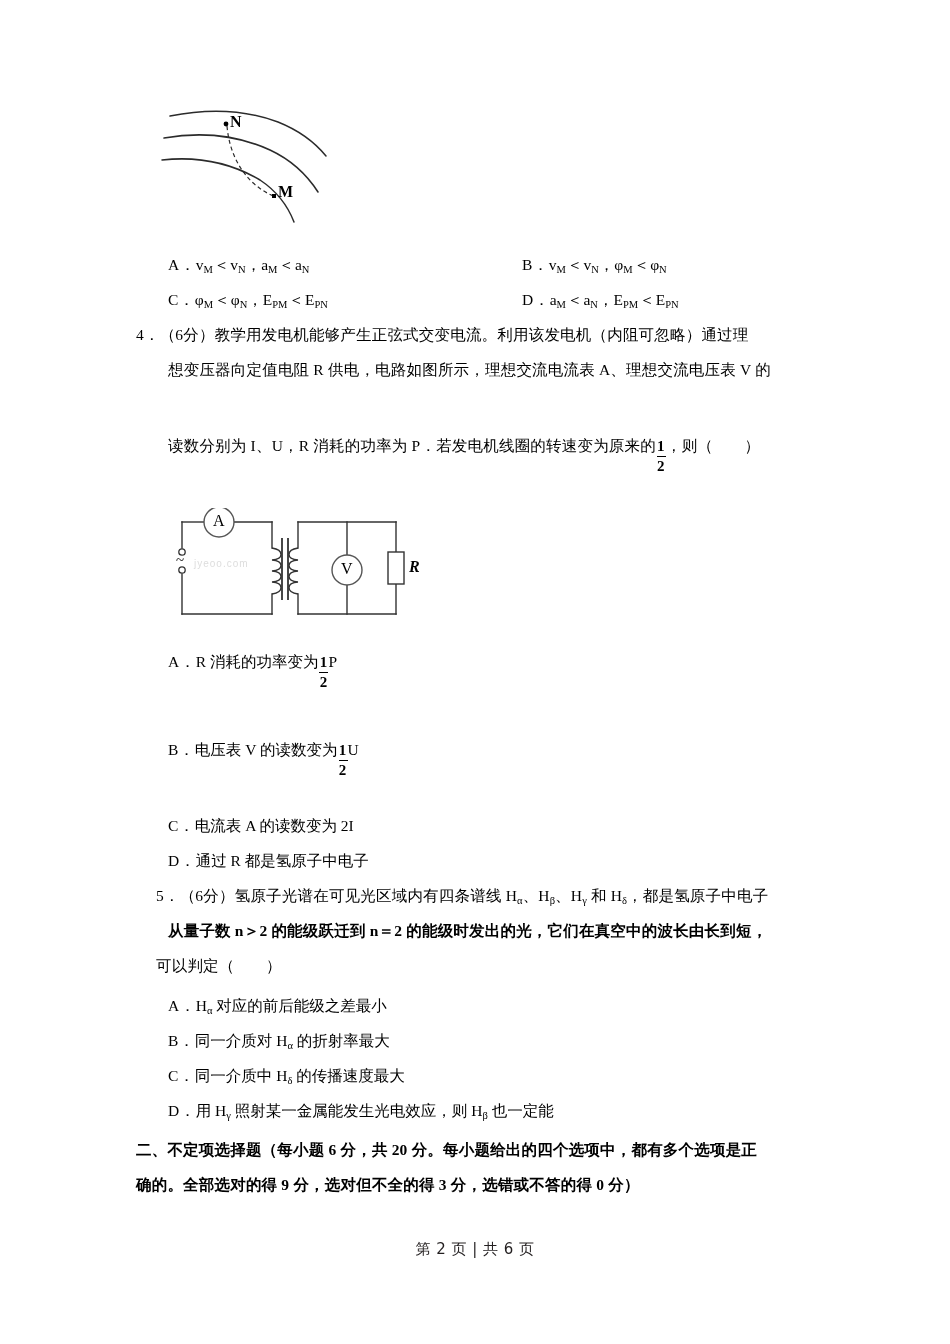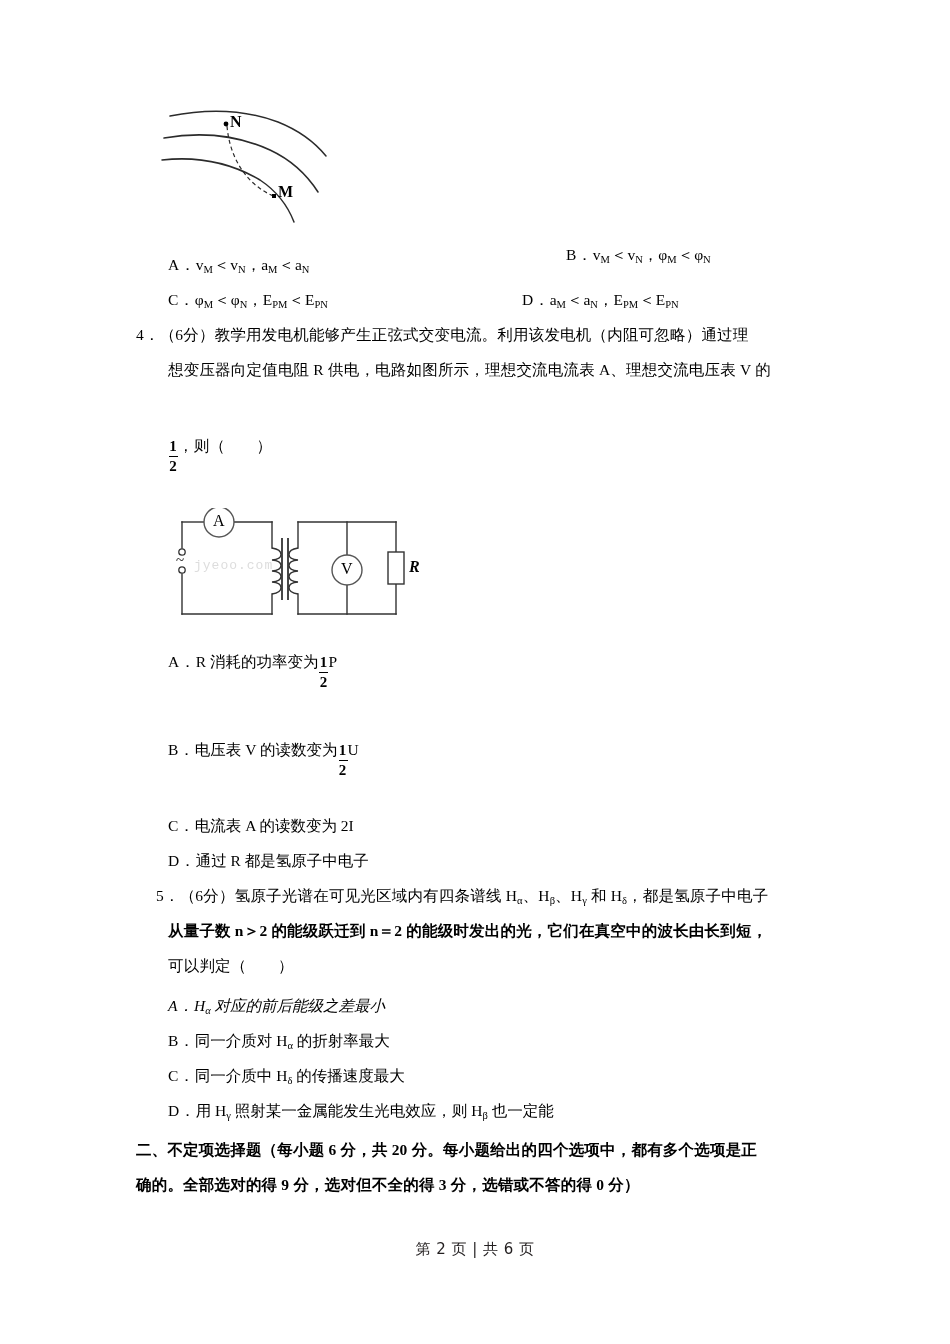--- a/index.html
+++ b/index.html
@@ -99,22 +99,22 @@
     font-size: 15px;
     color: #231f20;
     letter-spacing: 0.5px;
   }
 
   
   .fig { position: absolute; }
   .fig svg { display: block; }
   .wm {
     position: absolute;
-    font-family: Liberation Mono, monospace;
-    font-size: 13px;
+    font-family: Liberation Sans, sans-serif;
+    font-size: 10px;
     color: #dddddd;
     letter-spacing: 1px;
     user-select: none;
   }
 </style>
 </head>
 <body>
 
 <div class="page">
 
@@ -131,38 +131,38 @@
 
       <rect x="112" y="106" width="4" height="4" fill="#000"></rect>
     </svg>
     <div class="abs" style="left:70px; top:25px; font-size:16px; font-weight:bold; font-family:'Liberation Serif',serif;">N</div>
     <div class="abs" style="left:118px; top:95px; font-size:16px; font-weight:bold; font-family:'Liberation Serif',serif;">M</div>
   </div>
 
   <div class="abs opt" style="left:168px; top:255px;">
     <span class="optlabel">A．</span><span>v<sub>M</sub><span class="lt">＜</span>v<sub>N</sub>，a<sub>M</sub><span class="lt">＜</span>a<sub>N</sub></span>
   </div>
-  <div class="abs opt" style="left:522px; top:245px;margin-left:44px;">
+  <div class="abs opt" style="left:522px; top:255px;">
     <span class="optlabel">B．</span><span>v<sub>M</sub><span class="lt">＜</span>v<sub>N</sub>，φ<sub>M</sub><span class="lt">＜</span>φ<sub>N</sub></span>
   </div>
   <div class="abs opt" style="left:168px; top:290px;">
     <span class="optlabel">C．</span><span>φ<sub>M</sub><span class="lt">＜</span>φ<sub>N</sub>，E<sub>PM</sub><span class="lt">＜</span>E<sub>PN</sub></span>
   </div>
   <div class="abs opt" style="left:522px; top:290px;">
     <span class="optlabel">D．</span><span>a<sub>M</sub><span class="lt">＜</span>a<sub>N</sub>，E<sub>PM</sub><span class="lt">＜</span>E<sub>PN</sub></span>
   </div>
 
   <div class="abs qline" style="left:136px; top:327px;">
     <span>4．</span><span>（6分）</span><span>教学用发电机能够产生正弦式交变电流。利用该发电机（内阻可忽略）通过理</span>
   </div>
   <div class="abs qline" style="left:168px; top:362px;text-align:right;">
     <span>想变压器向定值电阻 R 供电，电路如图所示，理想交流电流表 A、理想交流电压表 V 的</span>
   </div>
   <div class="abs qline" style="left:168px; top:438px;">
-    <span class="frac">
+    <span>读数分别为 I、U，R 消耗的功率为 P．若发电机线圈的转速变为原来的</span><span class="frac">
       <span class="num">1</span>
       <span class="bar"></span>
       <span class="den">2</span>
     </span><span>，则（　　）</span>
   </div>
 
   <div class="fig" style="left:172px; top:508px;">
     <svg width="240" height="120" viewBox="0 0 240 120">
       <g stroke="#333" stroke-width="1.4" fill="none" stroke-linecap="square">
 
@@ -249,25 +249,25 @@
   <div class="abs opt" style="left:168px; top:851px;">
     <span class="optlabel">D．</span><span>通过 R 都是氢原子中电子</span>
   </div>
 
   <div class="abs qline" style="left:136px; top:888px;margin-left:20px;">
     <span>5．</span><span>（6分）</span><span>氢原子光谱在可见光区域内有四条谱线 H<sub>α</sub>、H<sub>β</sub>、H<sub>γ</sub> 和 H<sub>δ</sub>，都是氢原子中电子</span>
   </div>
   <div class="abs qline" style="left:168px; top:923px;font-weight:bold;">
     <span>从量子数 n＞2 的能级跃迁到 n＝2 的能级时发出的光，它们在真空中的波长由长到短，</span>
   </div>
-  <div class="abs qline" style="left:168px; top:958px;">
+  <div class="abs qline" style="left:156px; top:958px;">
     <span>可以判定（　　）</span>
   </div>
 
-  <div class="abs opt" style="left:168px; top:996px;font-style:italic;">
+  <div class="abs opt" style="left:168px; top:996px;">
     <span class="optlabel">A．</span><span>H<sub>α</sub> 对应的前后能级之差最小</span>
   </div>
   <div class="abs opt" style="left:168px; top:1031px;">
     <span class="optlabel">B．</span><span>同一介质对 H<sub>α</sub> 的折射率最大</span>
   </div>
   <div class="abs opt" style="left:168px; top:1066px;">
     <span class="optlabel">C．</span><span>同一介质中 H<sub>δ</sub> 的传播速度最大</span>
   </div>
   <div class="abs opt" style="left:168px; top:1101px;">
     <span class="optlabel">D．</span><span>用 H<sub>γ</sub> 照射某一金属能发生光电效应，则 H<sub>β</sub> 也一定能</span>

